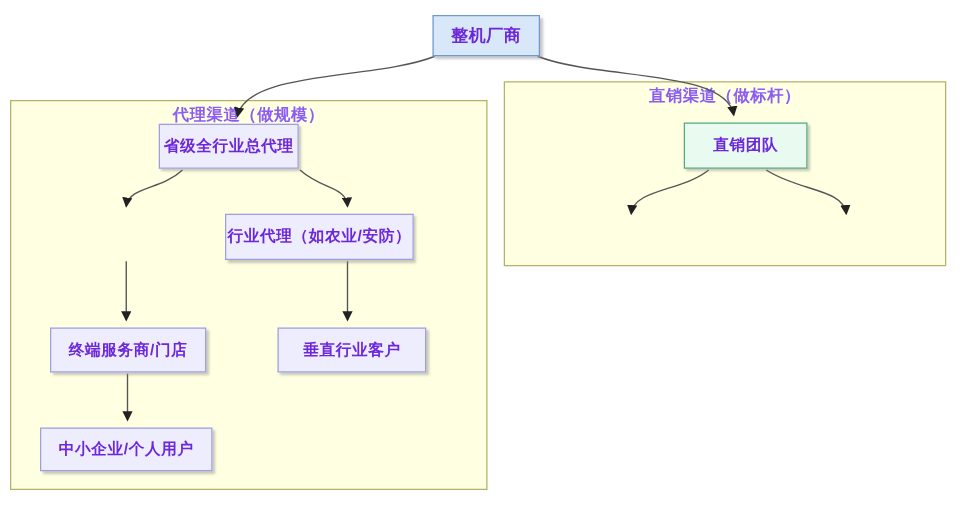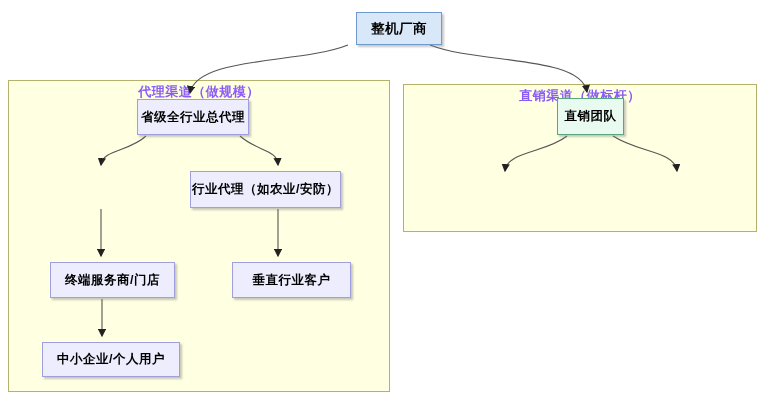--- a/index.html
+++ b/index.html
@@ -9,38 +9,37 @@
   }
   .edges{position:absolute;left:0;top:0;width:778px;height:408px;pointer-events:none;z-index:2;}
   .group{position:absolute;background:#ffffe1;border:1px solid #b3b16b;box-sizing:border-box;z-index:1;}
   .group-title{
     position:absolute;left:0;right:0;top:2px;text-align:center;
     font-size:13px;color:#8b5cf6;letter-spacing:0.5px;z-index:1;
   }
   .node{
     position:absolute;display:flex;align-items:center;justify-content:center;
     box-sizing:border-box;text-align:center;z-index:3;
-    font-size:12.5px;color:#000000;letter-spacing:0.5px;
+    font-size:12.5px;color:#6d28d9;letter-spacing:0.5px;
     box-shadow:2px 2px 2px rgba(130,130,130,0.45);
-    margin-left:10px;
   }
   .node.blue{background:#d9e8f9;border:1px solid #6f9ad0;font-size:13.5px;}
   .node.purple{background:#ededfd;border:1px solid #9f9fe0;}
   .node.green{background:#e9faf0;border:1px solid #57a87e;}
 </style>
 </head>
 <body>
 
 <div class="canvas">
 
   <div class="group" style="left:8px;top:80px;width:382px;height:312px;">
     <div class="group-title">代理渠道（做规模）</div>
   </div>
 
-  <div class="group" style="left:403px;top:84px;width:354px;height:148px;padding-left:33px;">
+  <div class="group" style="left:403px;top:65px;width:354px;height:148px;padding-left:33px;">
     <div class="group-title">直销渠道（做标杆）</div>
   </div>
 
   <svg class="edges" viewBox="0 0 778 408" xmlns="http://www.w3.org/2000/svg">
     <defs>
       <marker id="arrow" viewBox="0 0 10 10" refX="8.5" refY="5" markerWidth="7.5" markerHeight="7.5" orient="auto-start-reverse">
         <path d="M0,0 L10,5 L0,10 z" fill="#222222"></path>
       </marker>
     </defs>
     <g stroke="#555555" stroke-width="1.1" fill="none" marker-end="url(#arrow)">
@@ -57,15 +56,15 @@
   </svg>
 
   <div class="node blue" style="left:346px;top:12px;width:86px;height:33px;">整机厂商</div>
 
   <div class="node purple" style="left:127px;top:99px;width:112px;height:36px;">省级全行业总代理</div>
   <div class="node purple" style="left:180px;top:171px;width:151px;height:37px;text-align:center;">行业代理（如农业/安防）</div>
   <div class="node purple" style="left:40px;top:262px;width:125px;height:36px;">终端服务商/门店</div>
   <div class="node purple" style="left:222px;top:262px;width:119px;height:36px;">垂直行业客户</div>
   <div class="node purple" style="left:32px;top:342px;width:138px;height:35px;">中小企业/个人用户</div>
 
-  <div class="node green" style="left:547px;top:98px;width:67px;height:37px;">直销团队</div>
+  <div class="node green" style="left:547px;top:98px;width:99px;height:37px;">直销团队</div>
 
 </div>
 
 </body></html>

